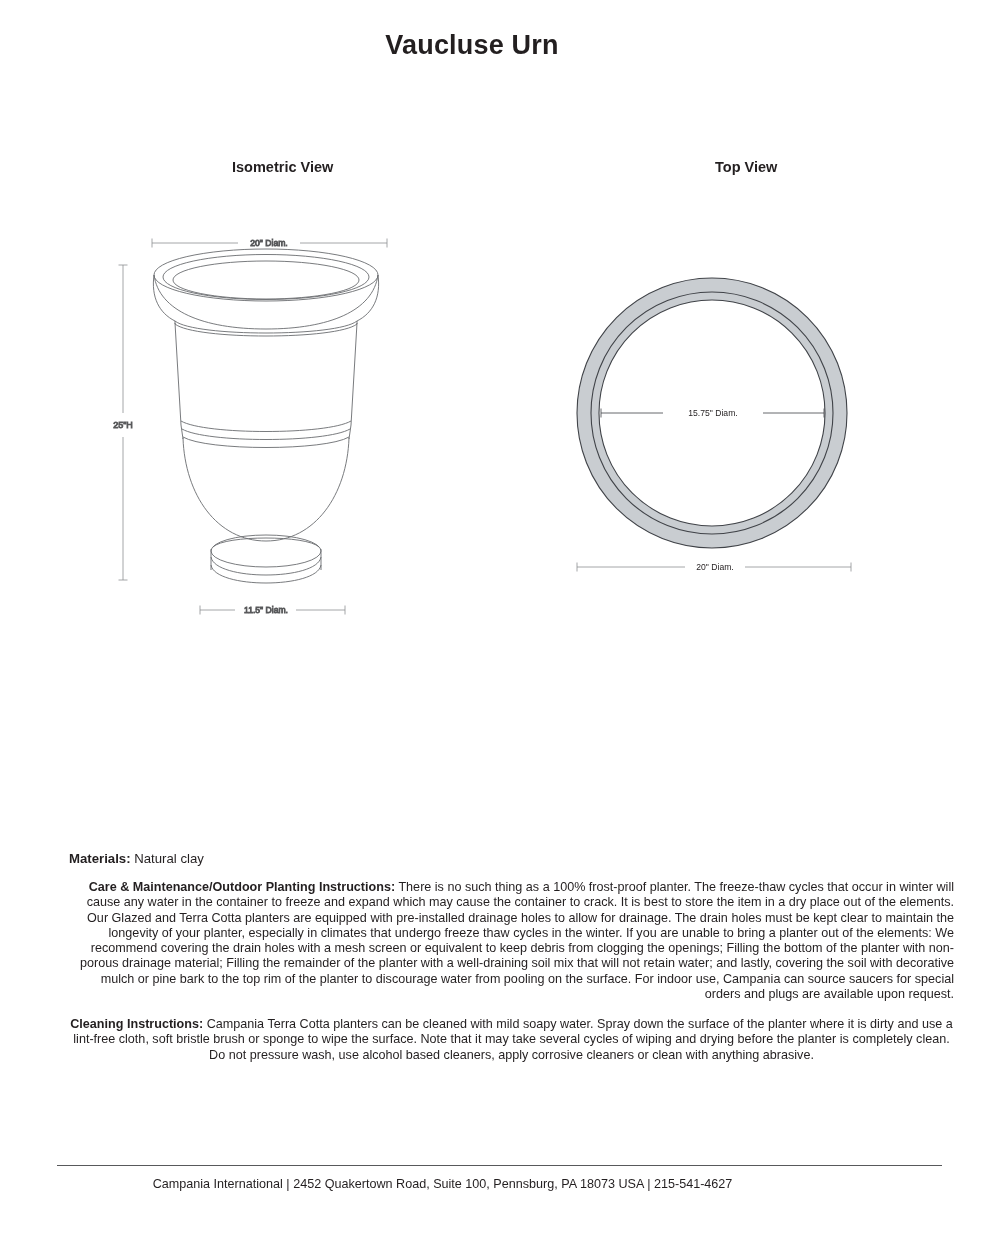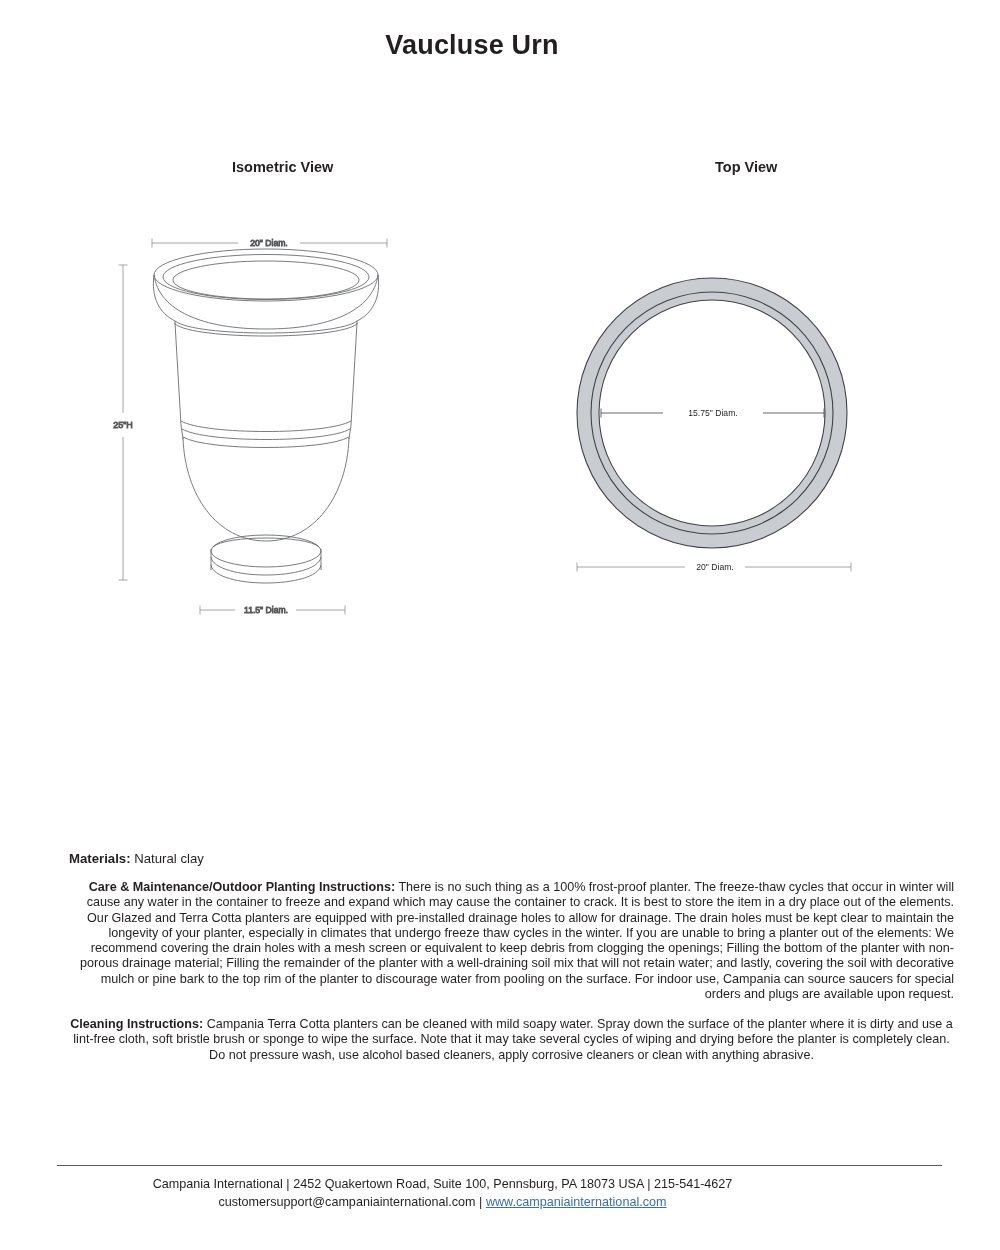--- a/index.html
+++ b/index.html
@@ -231,16 +231,13 @@
 </div>
 
 <div class="body-copy" id="cleaning-block">
   <span class="lead-in">Cleaning Instructions:</span><span> Campania Terra Cotta planters can be cleaned with mild soapy water. Spray down the surface of the planter where it is dirty and use a lint-free cloth, soft bristle brush or sponge to wipe the surface. Note that it may take several cycles of wiping and drying before the planter is completely clean. Do not pressure wash, use alcohol based cleaners, apply corrosive cleaners or clean with anything abrasive.</span>
 </div>
 
 <div id="footer-rule"></div>
 
 <div id="footer">
   <div>Campania International | 2452 Quakertown Road, Suite 100, Pennsburg, PA 18073 USA | 215-541-4627</div>
-  <div>
-    <span>customersupport@campaniainternational.com</span><span> | </span><a class="footer-link" href="#">www.campaniainternational.com</a>
-  </div>
 </div>
 
 </body></html>

